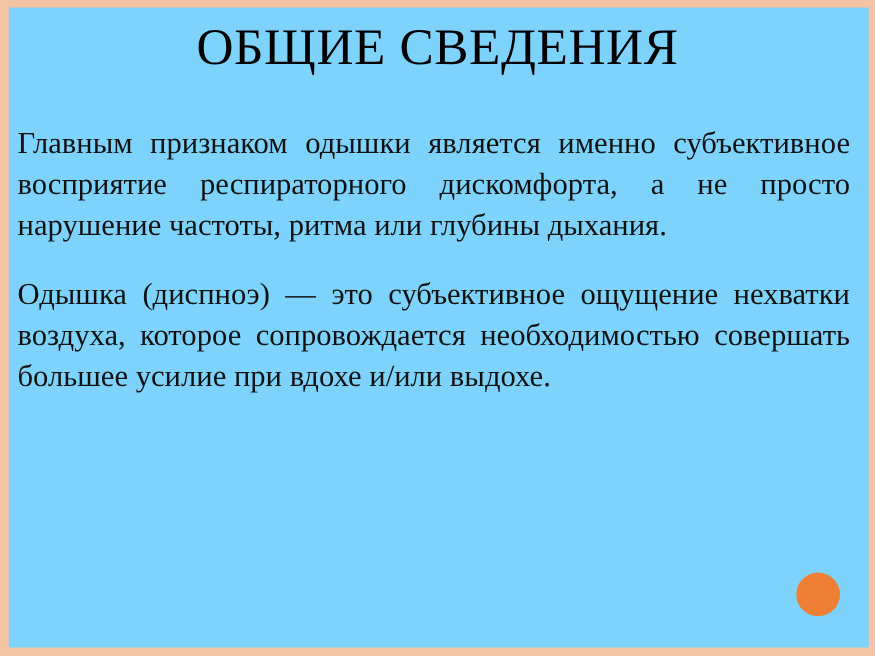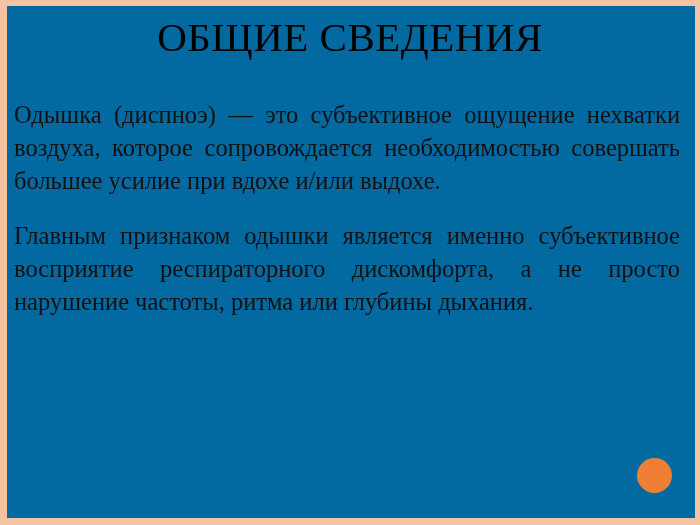--- a/index.html
+++ b/index.html
@@ -10,21 +10,21 @@
     width: 700px;
     height: 525px;
     background: #ffffff;
     font-family: "Liberation Serif", serif;
     overflow: hidden;
   }
   .slide {
     position: relative;
     width: 700px;
     height: 525px;
-    background: #0369a1;
+    background: #7dd3fc;
     box-sizing: border-box;
   }
   
   .bar-left {
     position: absolute;
     left: 0;
     top: 0;
     width: 7px;
     height: 525px;
     background: #f3c3a4;
@@ -101,19 +101,19 @@
 <div class="slide">
 
   <div class="bar-top"></div>
   <div class="bar-left"></div>
   <div class="bar-right"></div>
   <div class="bar-bottom"></div>
 
   <div class="title">ОБЩИЕ СВЕДЕНИЯ</div>
 
   <div class="body-area">
+    <p class="para">Главным признаком одышки является именно субъективное восприятие респираторного дискомфорта, а не просто нарушение частоты, ритма или глубины дыхания.</p>
     <p class="para">Одышка (диспноэ) — это субъективное ощущение нехватки воздуха, которое сопровождается необходимостью совершать большее усилие при вдохе и/или выдохе.</p>
-    <p class="para">Главным признаком одышки является именно субъективное восприятие респираторного дискомфорта, а не просто нарушение частоты, ритма или глубины дыхания.</p>
   </div>
 
   <div class="orange-dot"></div>
 
 </div>
 
 </body></html>

